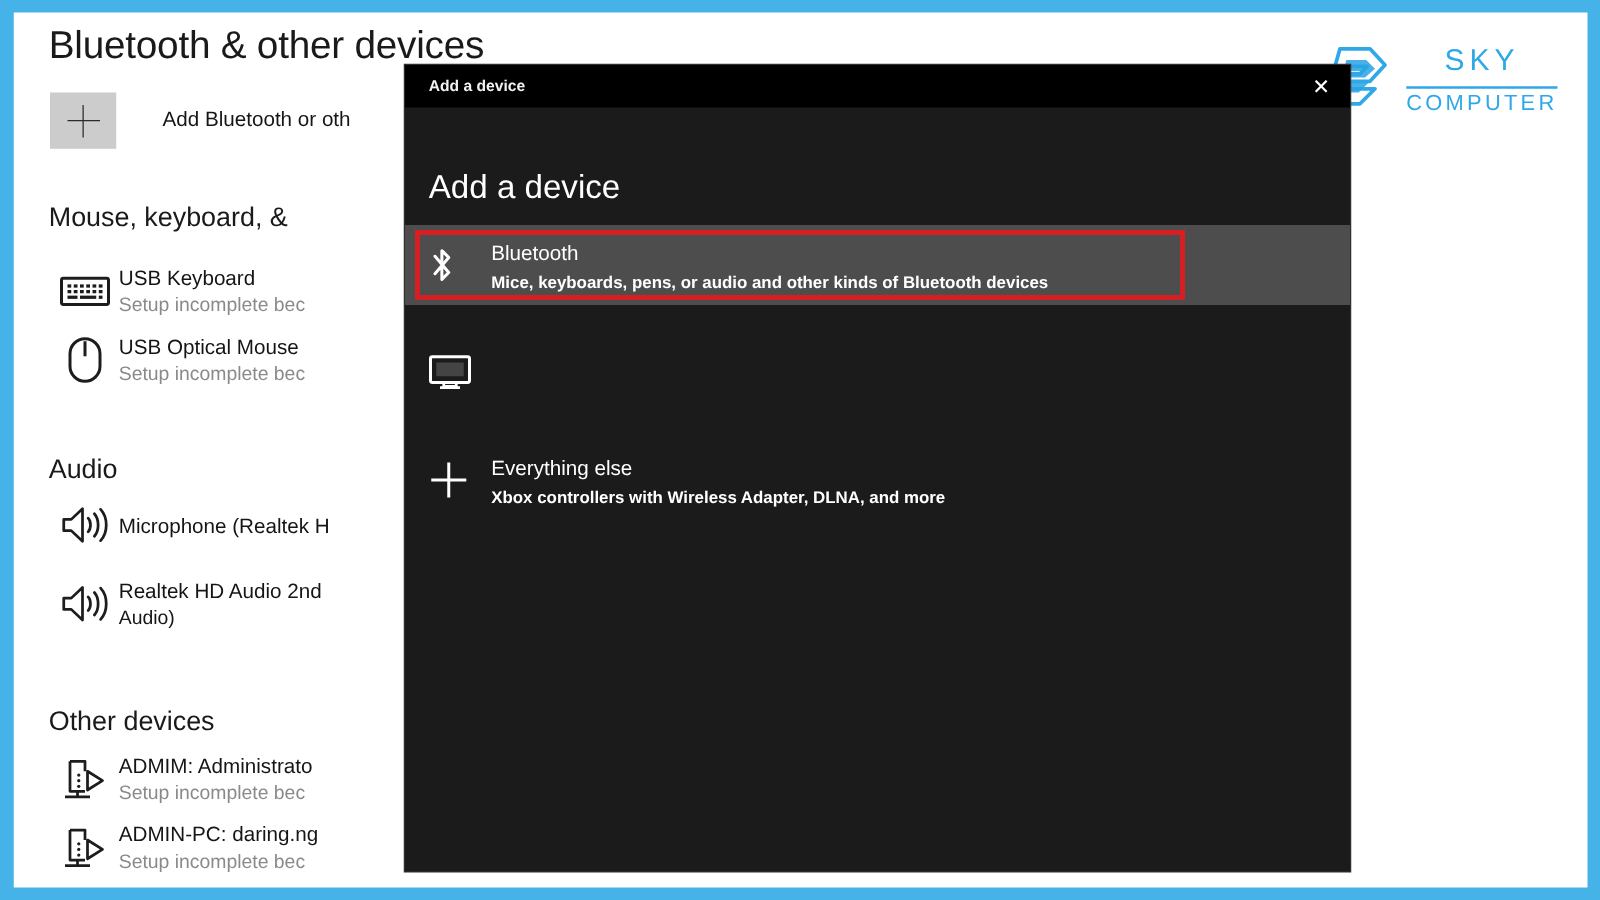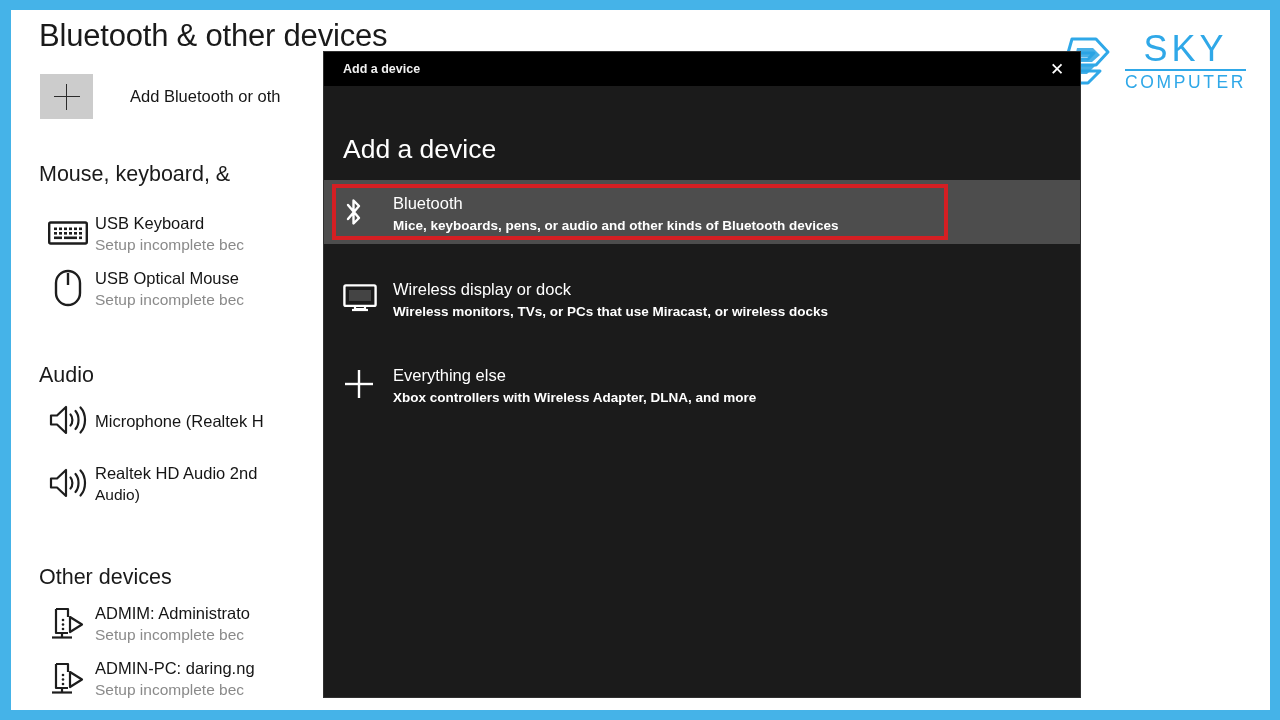--- a/index.html
+++ b/index.html
@@ -88,21 +88,21 @@
     right: 24px; top: 14px;
     display: flex; align-items: center;
     height: 74px;
   }
   #logo-mark { width: 62px; height: 62px; flex: none; }
   #logo-text {
     margin-left: 8px;
     display: flex; flex-direction: column; align-items: center;
   }
   #logo-sky {
-    font-size: 36px; letter-spacing: 4px; color: #2fa8e8;
+    font-size: 24px; letter-spacing: 4px; color: #2fa8e8;
     font-weight: 400; line-height: 36px;
   }
   #logo-rule { width: 100%; height: 2px; background: #2fa8e8; margin: 2px 0 1px; }
   #logo-computer {
     font-size: 17.5px; letter-spacing: 2.6px; color: #2fa8e8;
     line-height: 20px;
   }
   
   #dialog {
     position: absolute;
@@ -363,24 +363,20 @@
 
       <div class="option-row" style="margin-top:22px">
         <span class="option-icon">
           <svg width="34" height="28" viewBox="0 0 34 28" fill="none">
             <rect x="1.4" y="1.4" width="31.2" height="20.5" rx="1.5" stroke="#ffffff" stroke-width="2.4"></rect>
             <rect x="6" y="6" width="22" height="11" fill="#ffffff" opacity="0.18"></rect>
             <path d="M12 22 L12 25 H22 L22 22" stroke="#ffffff" stroke-width="2.2" stroke-linejoin="round"></path>
             <line x1="9" y1="26" x2="25" y2="26" stroke="#ffffff" stroke-width="2.2"></line>
           </svg>
         </span>
-        <span class="option-text">
-          <div class="option-title">Wireless display or dock</div>
-          <div class="option-sub">Wireless monitors, TVs, or PCs that use Miracast, or wireless docks</div>
-        </span>
       </div>
 
       <div class="option-row" style="margin-top:22px">
         <span class="option-icon">
           <svg width="32" height="32" viewBox="0 0 32 32" fill="none">
             <line x1="16" y1="2" x2="16" y2="30" stroke="#ffffff" stroke-width="2.4"></line>
             <line x1="2" y1="16" x2="30" y2="16" stroke="#ffffff" stroke-width="2.4"></line>
           </svg>
         </span>
         <span class="option-text">

